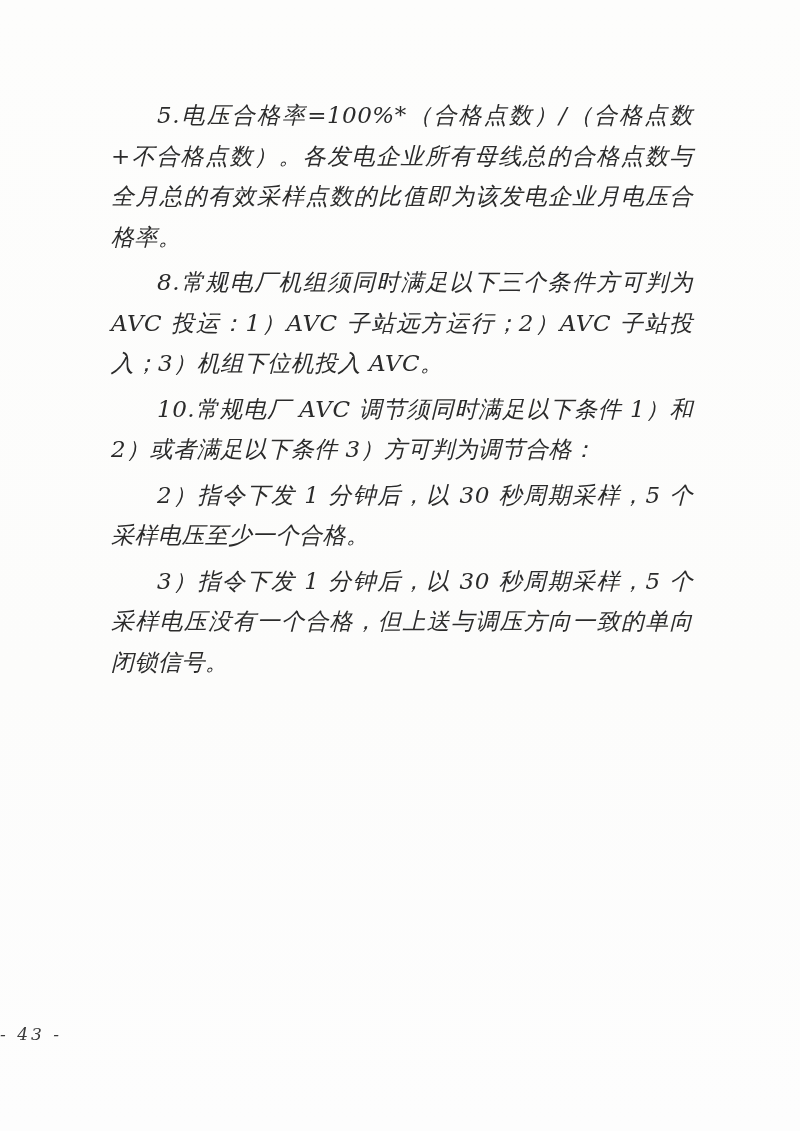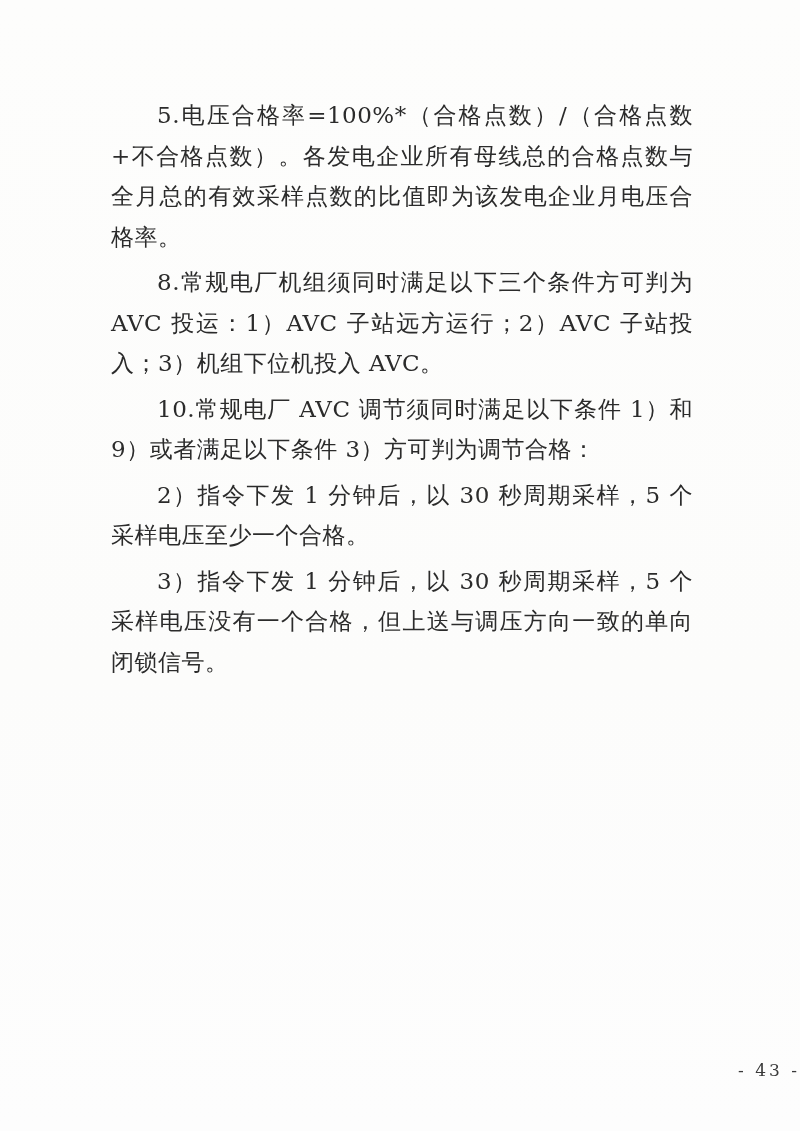--- a/index.html
+++ b/index.html
@@ -11,20 +11,21 @@
     height: 1131px;
     position: relative;
     background: #fdfdfc;
     overflow: hidden;
     font-family: "DejaVu Serif", "Liberation Serif", serif;
   }
   .page {
     position: absolute;
     inset: 0;
     background: linear-gradient(180deg, #fdfdfc 0%, #fcfcfb 60%, #fdfdfd 100%);
+    font-style: italic;
   }
   .content {
     position: absolute;
     left: 111px;
     right: 107px;
     top: 95px;
     color: #2b2b2b;
   }
   .para {
     font-size: 23px;
@@ -33,32 +34,32 @@
     text-justify: inter-ideograph;
     text-indent: 2em;
     margin: 0 0 5px 0;
     letter-spacing: 0.5px;
     word-break: break-all;
   }
   .footer {
     position: absolute;
     left: 0;
     right: 0;
-    top: 1060px;
-    text-align: right;
+    top: 1024px;
+    text-align: left;
     font-size: 17px;
     color: #3a3a3a;
     letter-spacing: 3px;
   }
 </style>
 </head>
 <body>
 
 <div class="page">
   <div class="content">
     <p class="para">5.电压合格率=100%*（合格点数）/（合格点数+不合格点数）。各发电企业所有母线总的合格点数与全月总的有效采样点数的比值即为该发电企业月电压合格率。</p>
     <p class="para">8.常规电厂机组须同时满足以下三个条件方可判为 AVC 投运：1）AVC 子站远方运行；2）AVC 子站投入；3）机组下位机投入 AVC。</p>
-    <p class="para">10.常规电厂 AVC 调节须同时满足以下条件 1）和 9）或者满足以下条件 3）方可判为调节合格：</p>
+    <p class="para">10.常规电厂 AVC 调节须同时满足以下条件 1）和 2）或者满足以下条件 3）方可判为调节合格：</p>
     <p class="para">2）指令下发 1 分钟后，以 30 秒周期采样，5 个采样电压至少一个合格。</p>
     <p class="para">3）指令下发 1 分钟后，以 30 秒周期采样，5 个采样电压没有一个合格，但上送与调压方向一致的单向闭锁信号。</p>
   </div>
   <div class="footer">- 43 -</div>
 </div>
 
 </body></html>

